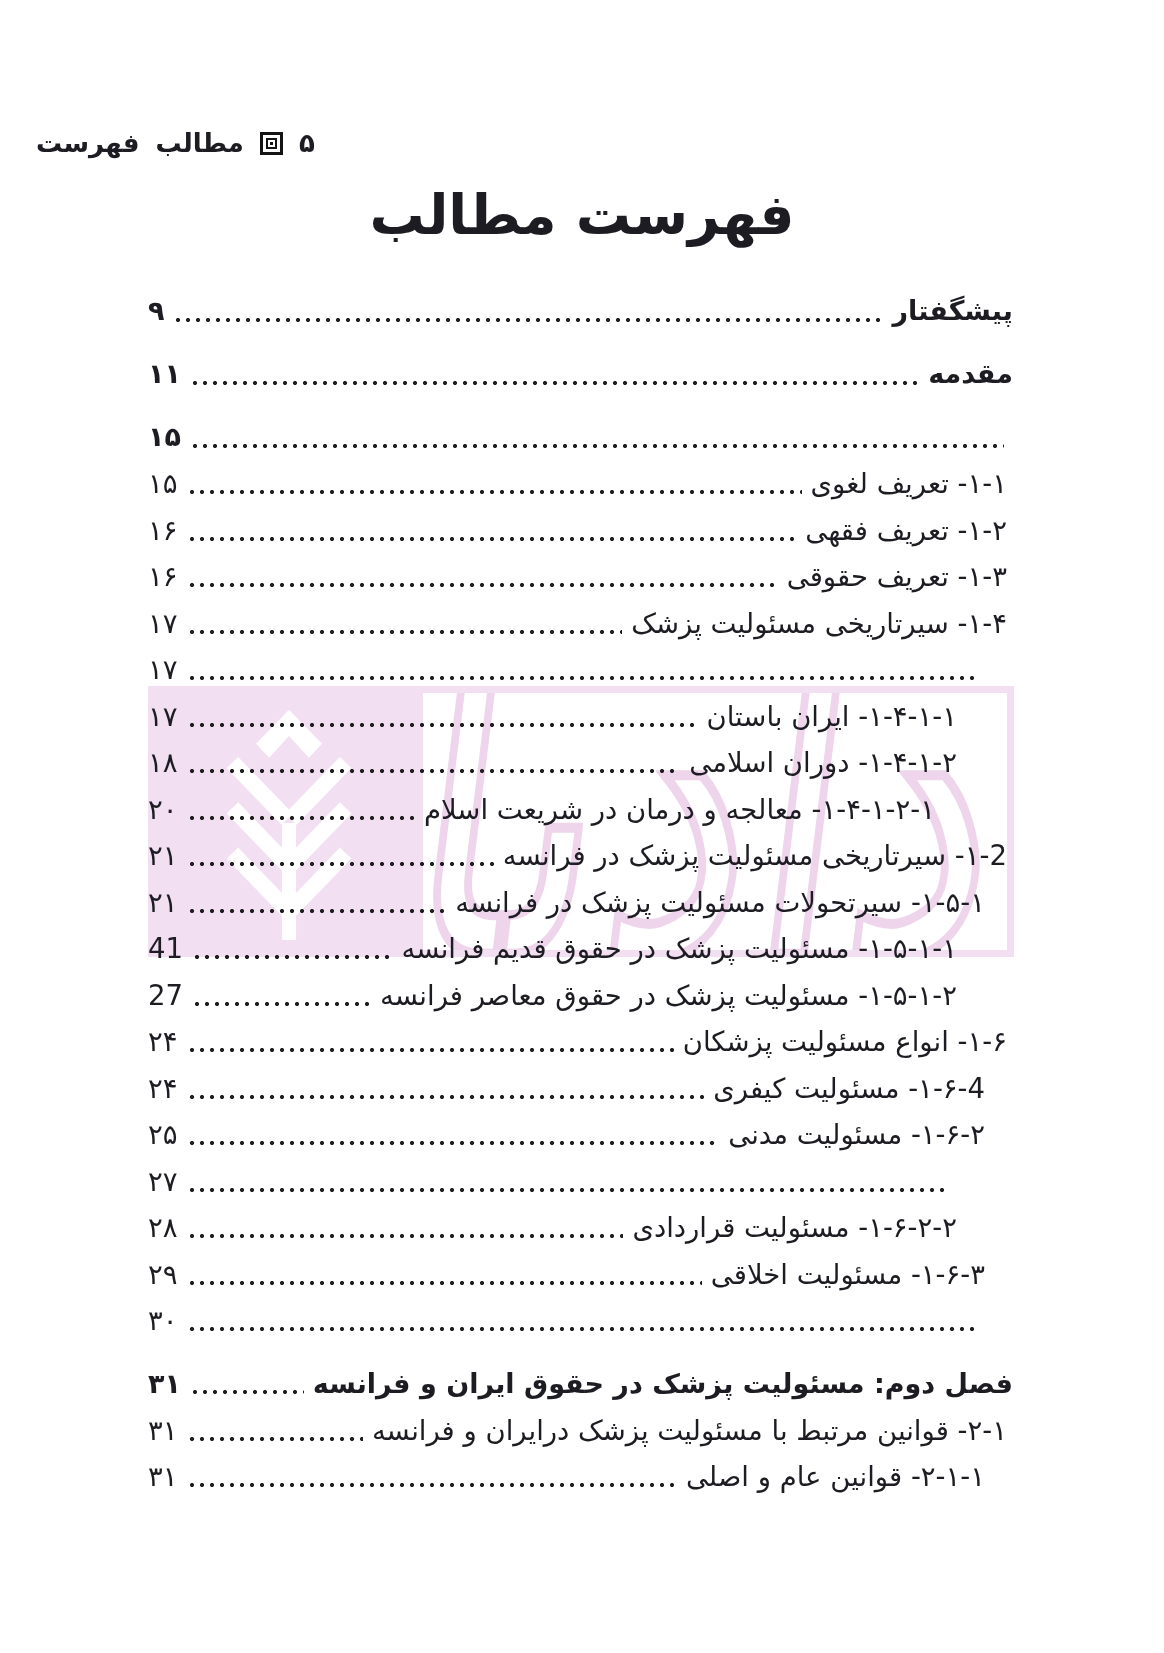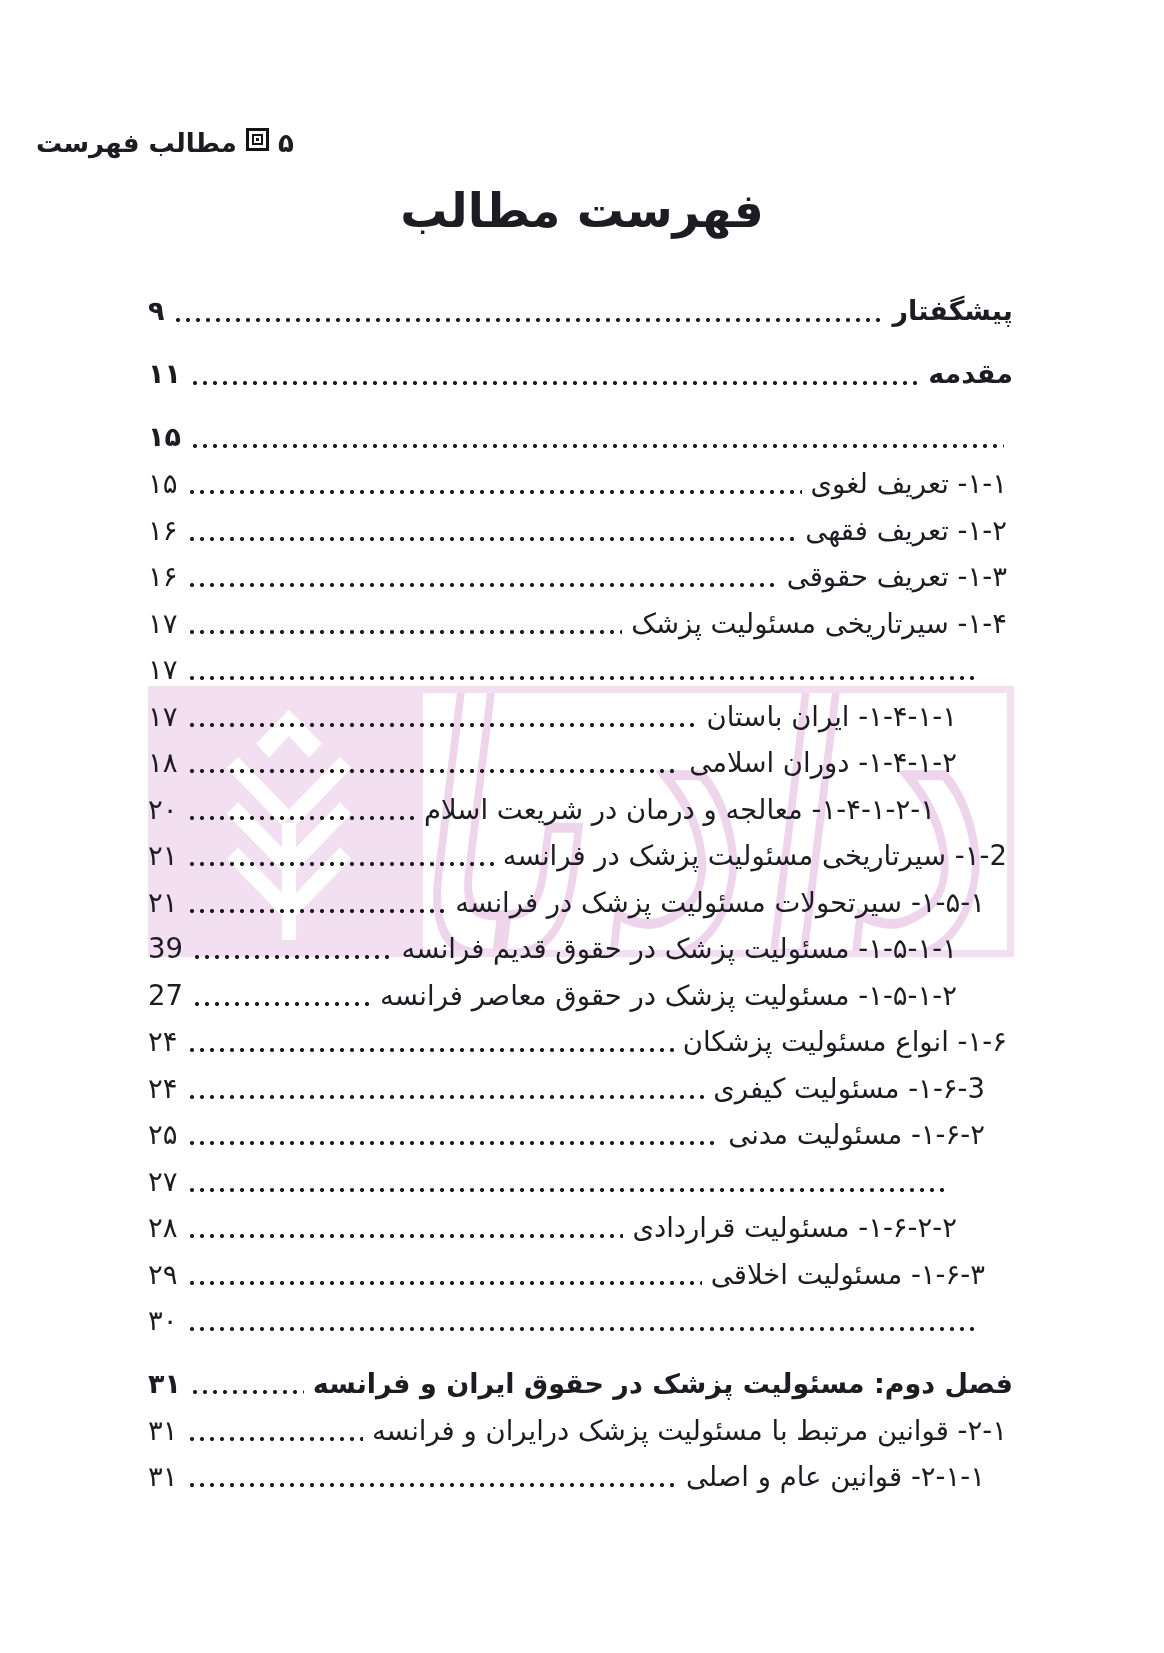--- a/index.html
+++ b/index.html
@@ -10,31 +10,31 @@
   .watermark{position:absolute;left:148px;top:686px;width:866px;height:271px;
              border:7px solid #f2dff1;box-sizing:border-box;overflow:hidden;z-index:0;}
   .wm-word{position:absolute;right:4px;top:50%;
            transform:translateY(-54%) skewX(-7deg) scaleX(0.78);transform-origin:right center;
            font-size:430px;line-height:1;white-space:nowrap;direction:rtl;
            color:transparent;-webkit-text-stroke:10px #eed5ec;}
   .wm-panel{position:absolute;left:0;top:0;bottom:0;width:268px;background:#f2dff1;
             display:flex;align-items:center;justify-content:center;}
 
   
-  .header{position:absolute;top:128px;left:36px;display:flex;gap:9px;
+  .header{position:absolute;top:128px;left:36px;display:flex;align-items:center;gap:16px;
           font-size:26px;font-weight:bold;z-index:2;}
   .sq-icon{width:23px;height:23px;border:3px solid #141414;box-sizing:border-box;
            display:flex;align-items:center;justify-content:center;}
   .sq-icon .in{width:11px;height:11px;border:2px solid #141414;box-sizing:border-box;
                display:flex;align-items:center;justify-content:center;}
   .sq-icon .core{width:3px;height:3px;background:#141414;}
 
   
   .doc-title{position:absolute;top:183px;left:0;right:0;margin:0;text-align:center;
-             font-size:47px;font-weight:bold;z-index:2;}
+             font-size:55px;font-weight:bold;z-index:2;}
 
   
   .toc{position:absolute;top:287px;left:148px;right:151px;z-index:1;}
   .row{display:flex;direction:rtl;align-items:center;height:46.5px;
        font-size:27.5px;white-space:nowrap;}
   .row.bold{font-weight:bold;font-size:27px;height:47px;}
   .row.gap{margin-top:16px;}
   .lvl0{padding-right:0;}
   .lvl1{padding-right:6px;}
   .lvl2{padding-right:28px;}
@@ -156,37 +156,37 @@
 
   <div class="row lvl2">
     <span class="lbl">۱-۵-۱- سیرتحولات مسئولیت پزشک در فرانسه</span>
     <span class="dots"></span>
     <span class="pg">۲۱</span>
   </div>
 
   <div class="row lvl3">
     <span class="lbl">۱-۵-۱-۱- مسئولیت پزشک در حقوق قدیم فرانسه</span>
     <span class="dots"></span>
-    <span class="pg">39</span>
+    <span class="pg">41</span>
   </div>
 
   <div class="row lvl3">
     <span class="lbl">۱-۵-۱-۲- مسئولیت پزشک در حقوق معاصر فرانسه</span>
     <span class="dots"></span>
     <span class="pg">27</span>
   </div>
 
   <div class="row lvl1">
     <span class="lbl">۱-۶- انواع مسئولیت پزشکان</span>
     <span class="dots"></span>
     <span class="pg">۲۴</span>
   </div>
 
   <div class="row lvl2">
-    <span class="lbl">۱-۶-3- مسئولیت کیفری</span>
+    <span class="lbl">۱-۶-4- مسئولیت کیفری</span>
     <span class="dots"></span>
     <span class="pg">۲۴</span>
   </div>
 
   <div class="row lvl2">
     <span class="lbl">۱-۶-۲- مسئولیت مدنی</span>
     <span class="dots"></span>
     <span class="pg">۲۵</span>
   </div>
 

